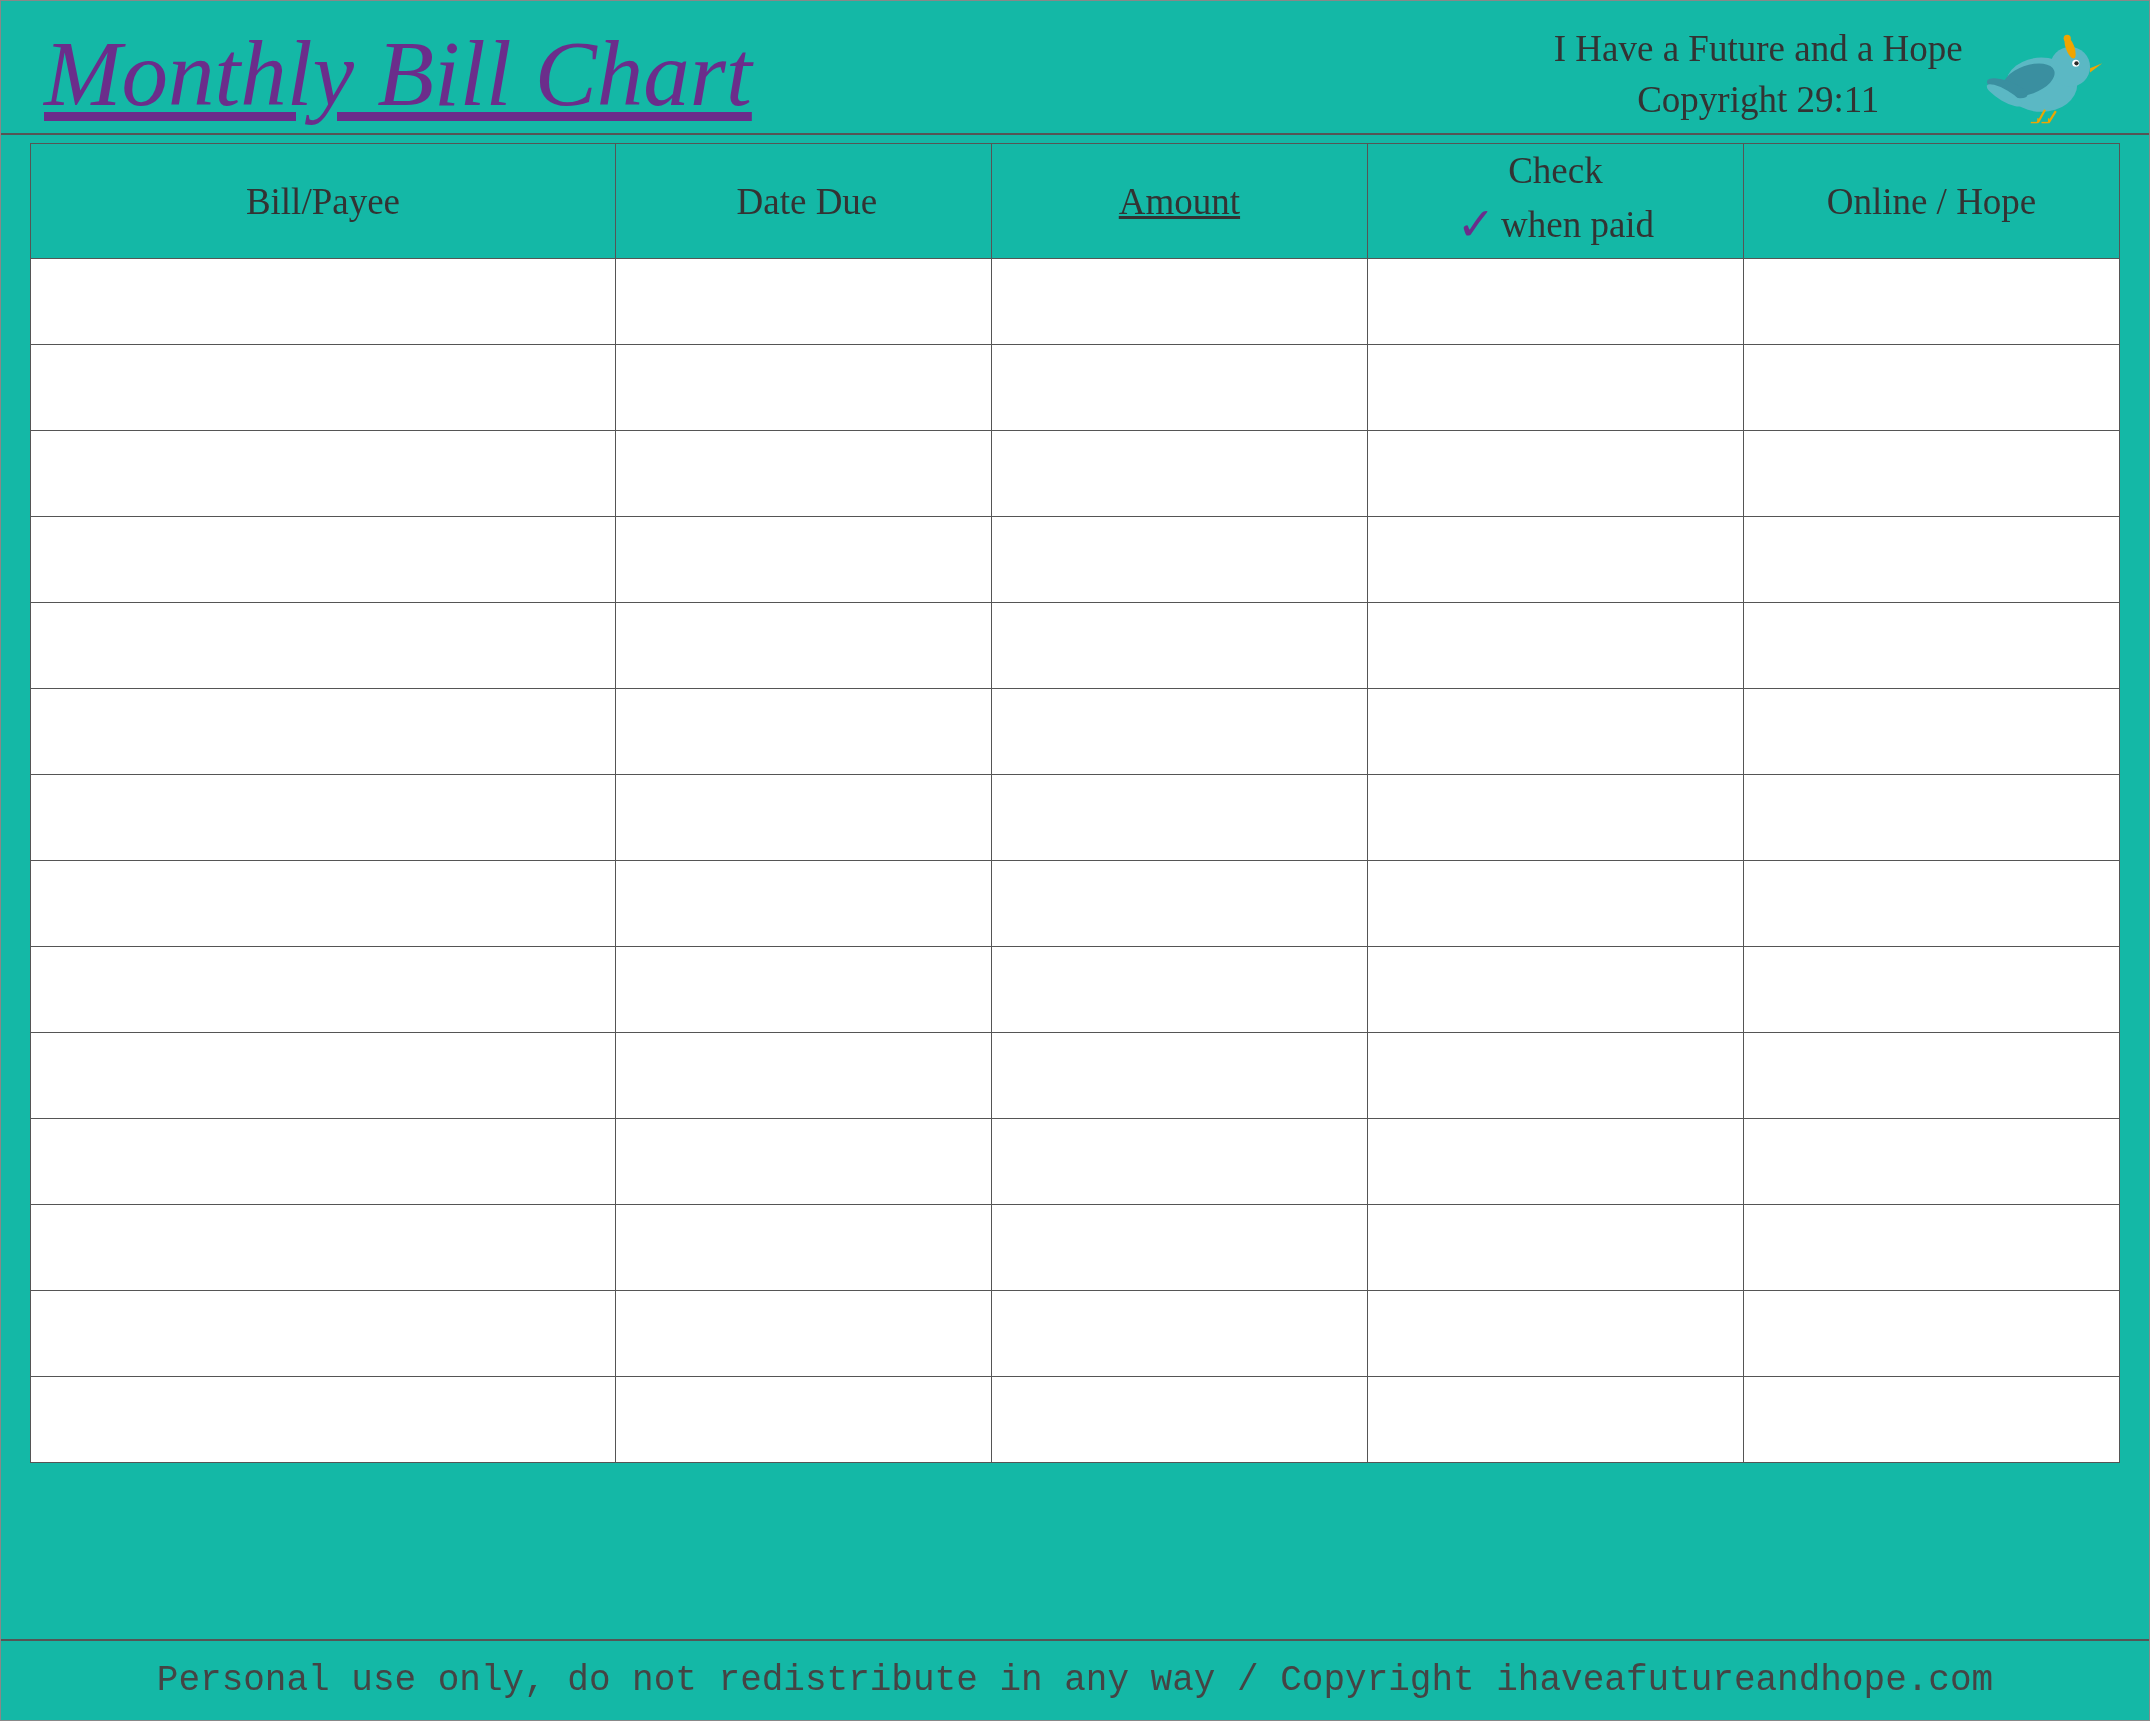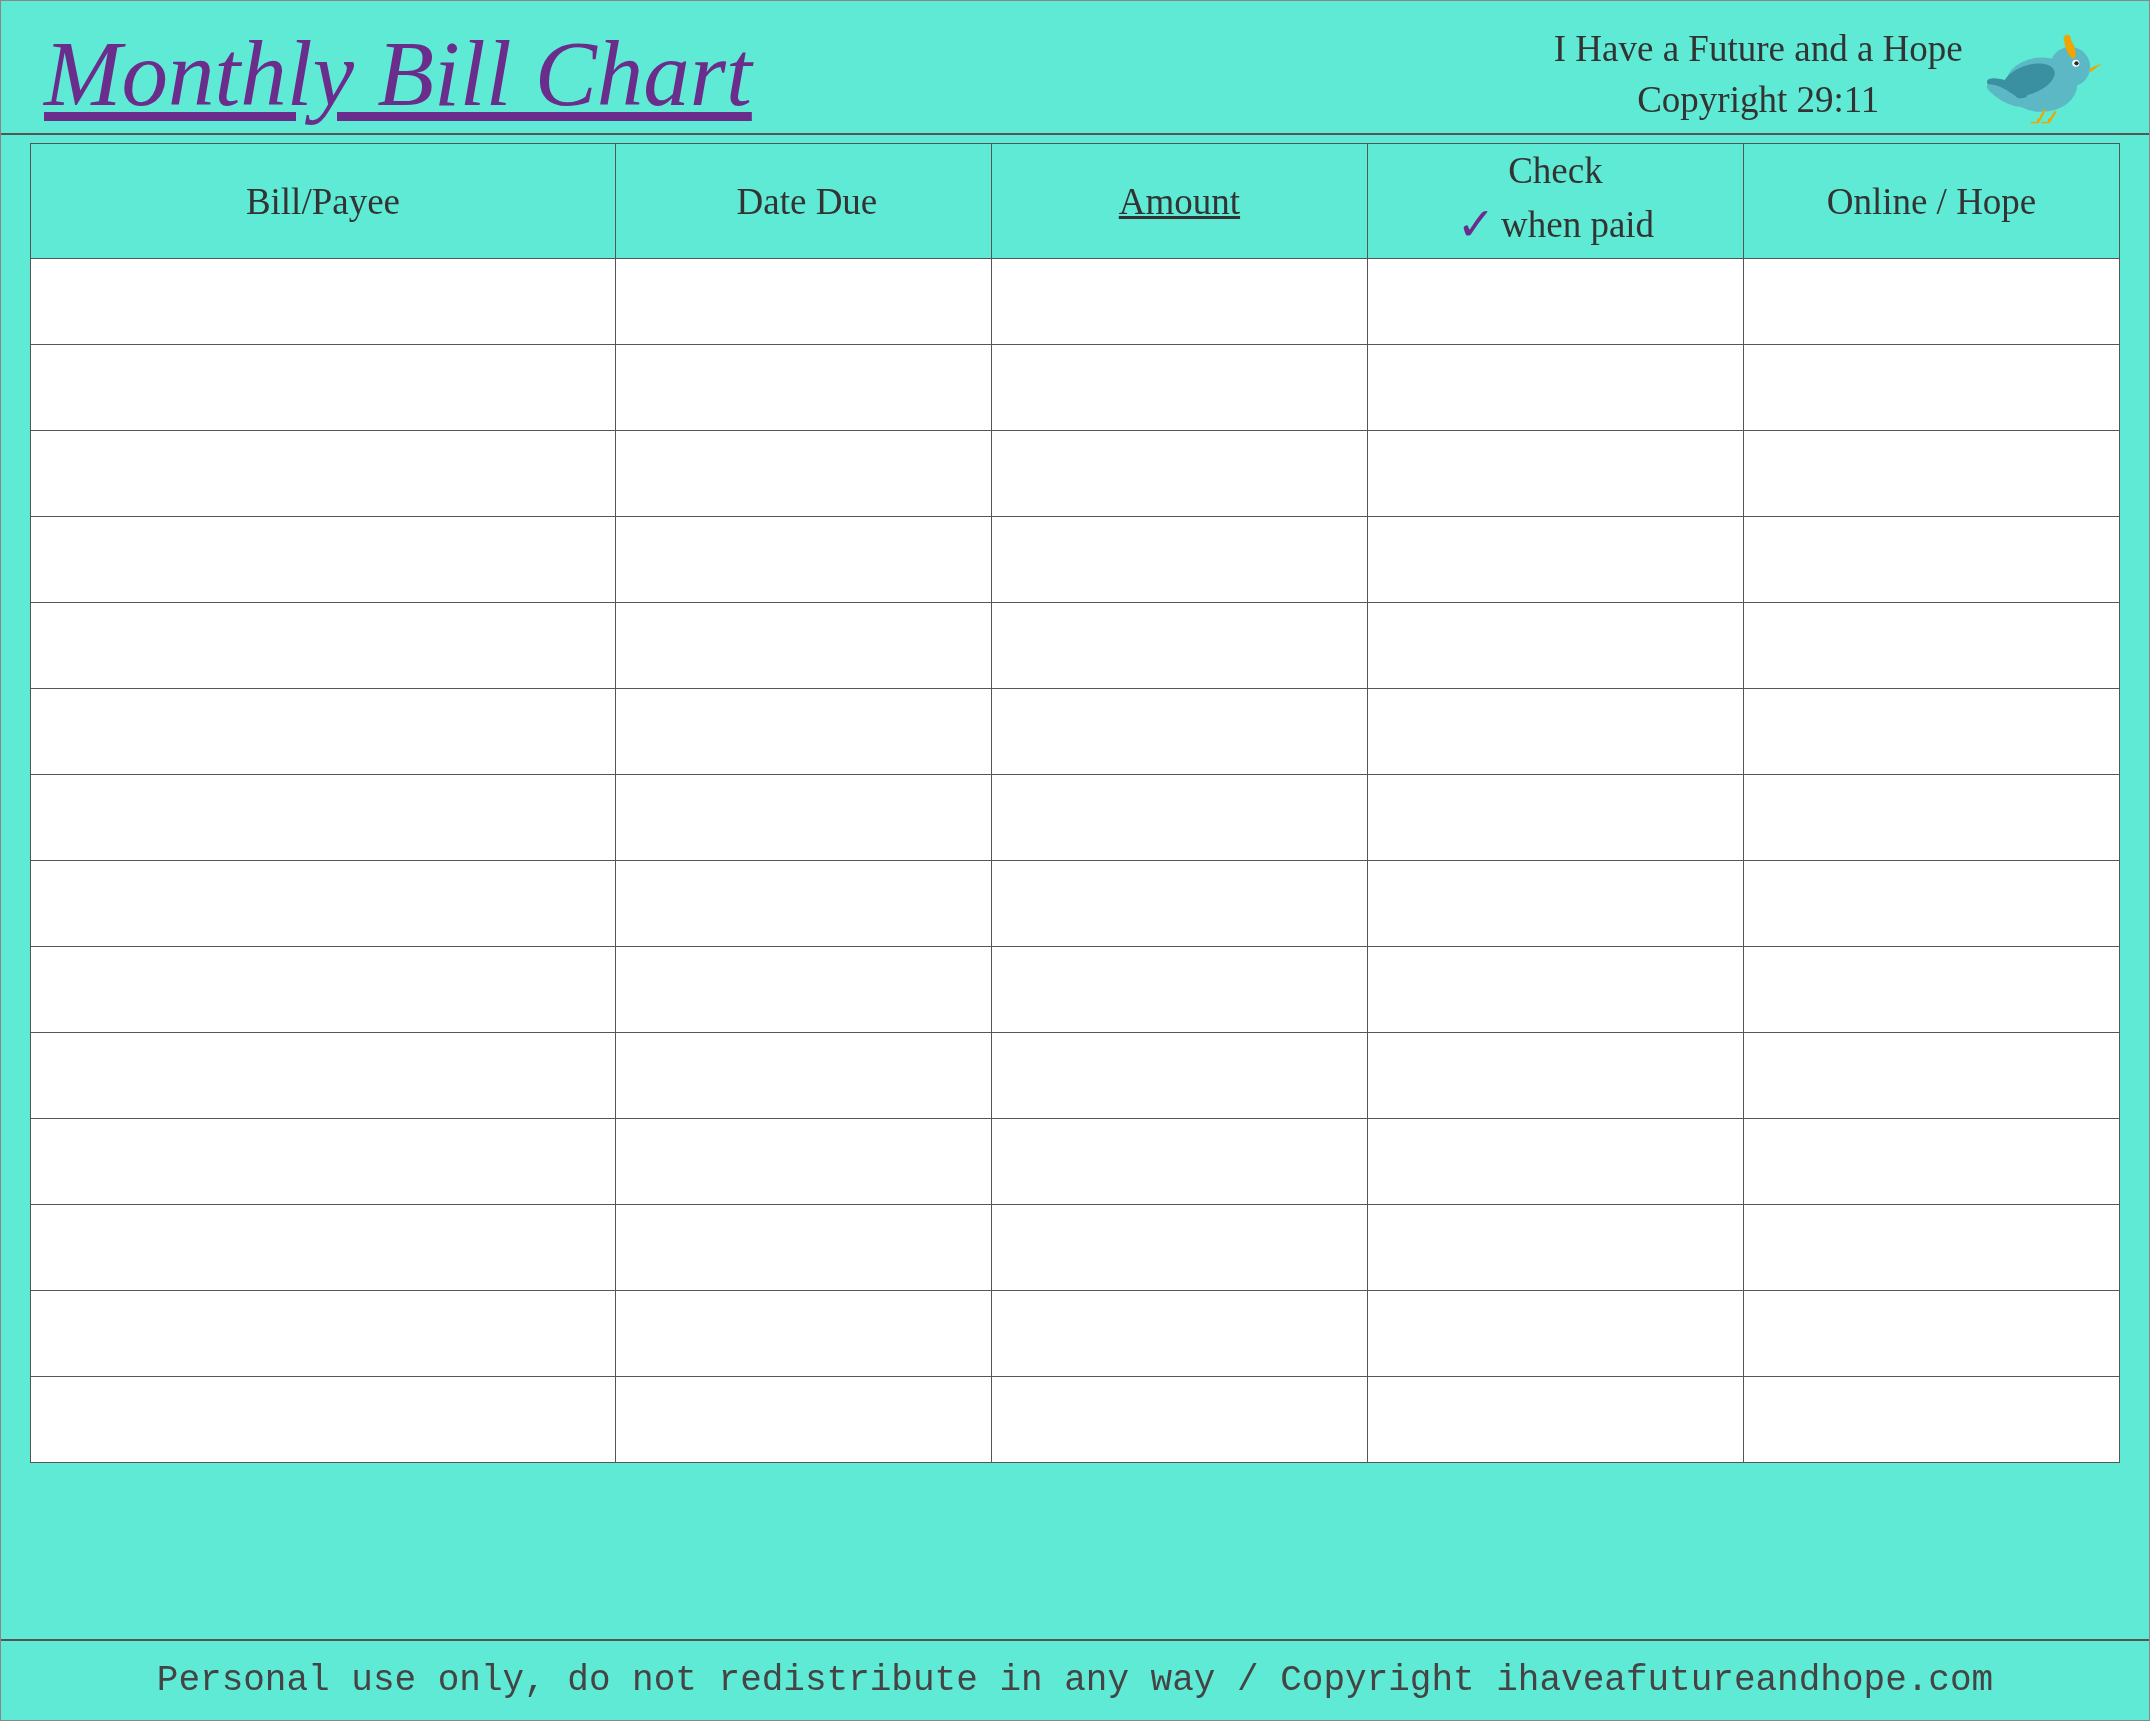--- a/index.html
+++ b/index.html
@@ -10,21 +10,21 @@
       width: 100vw;
       min-height: 100vh;
       display: flex;
       justify-content: center;
       align-items: flex-start;
     }
 
     .page {
       width: 2151px;
       min-height: 1721px;
-      background: #5eead4;
+      background: #14b8a6;
       border: 1.4px solid #888;
       display: flex;
       flex-direction: column;
       padding: 0;
       position: relative;
     }
 
     .header {
       display: flex;
       justify-content: space-between;

